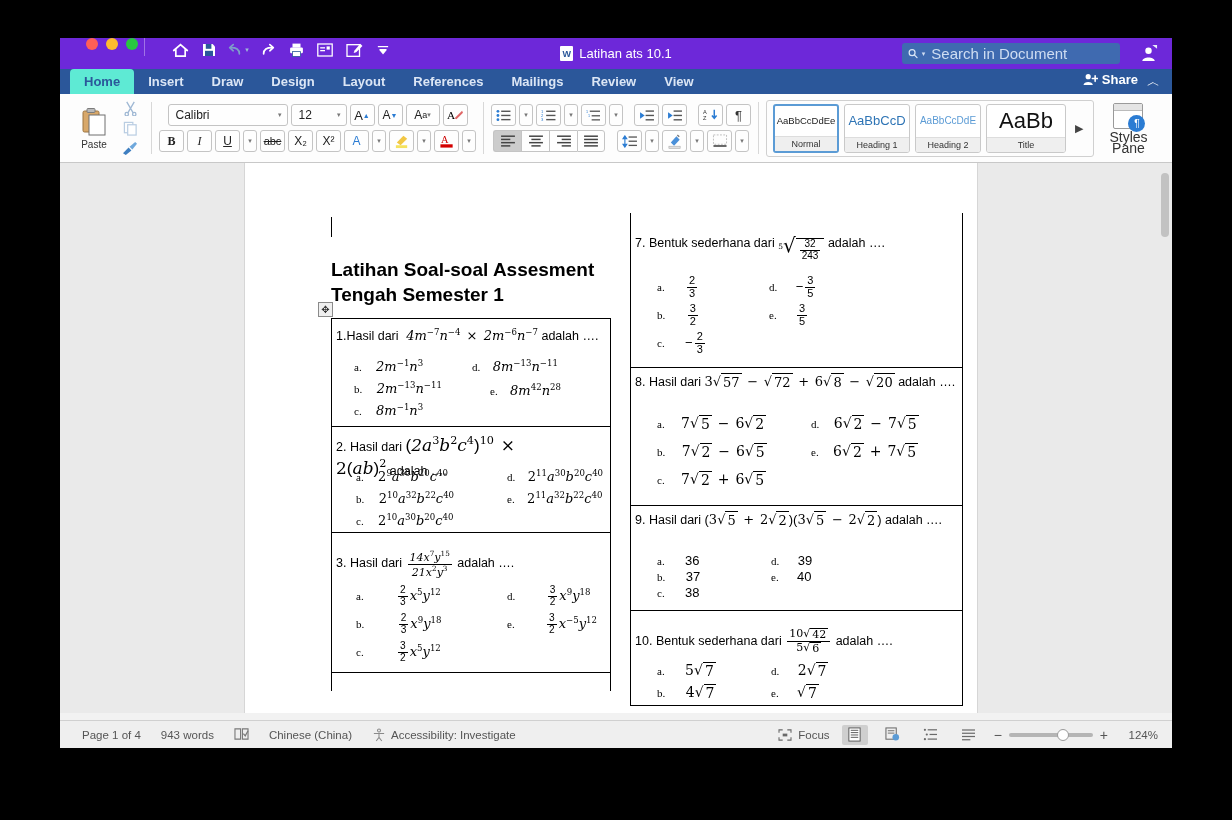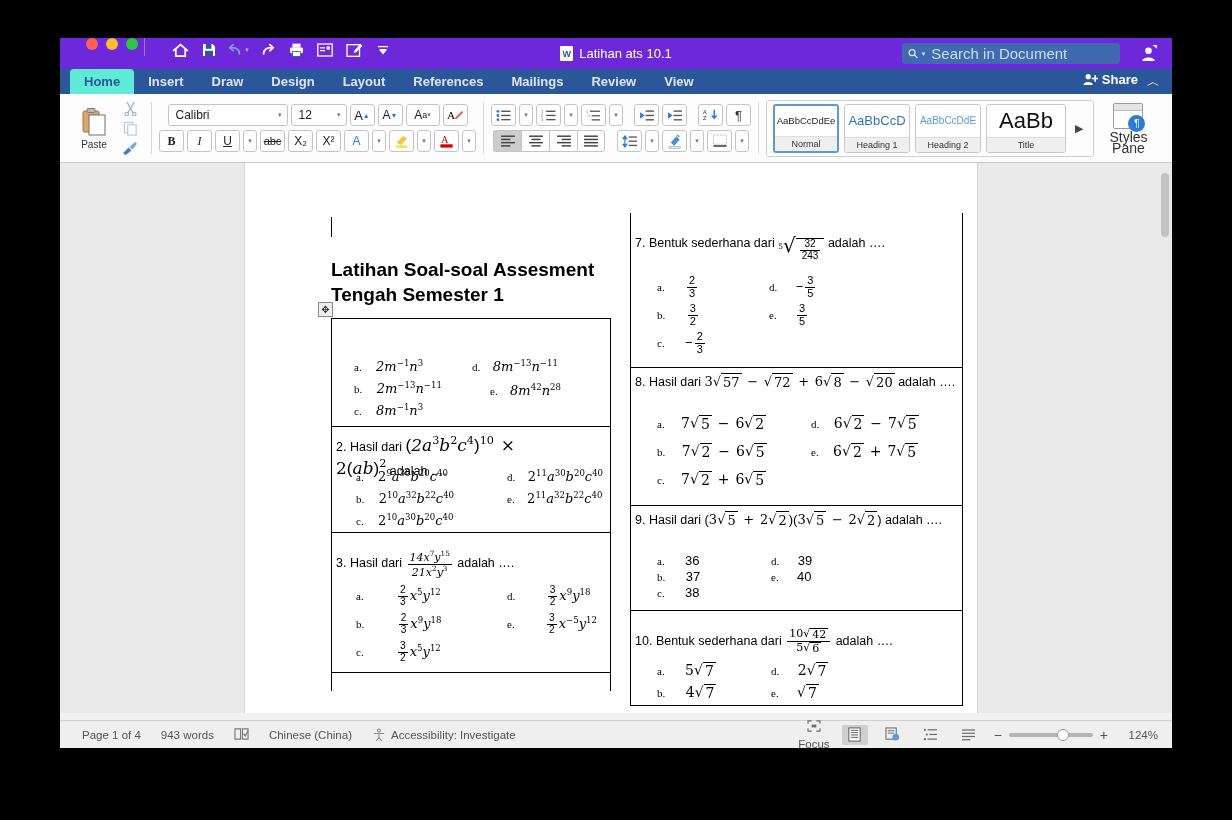--- a/index.html
+++ b/index.html
@@ -593,20 +593,24 @@
       <div class="doc-title-h">
         <div>Latihan Soal-soal Assesment</div>
         <div>Tengah Semester 1</div>
       </div>
 
       <div class="tbl-handle">✥</div>
 
       <div style="position:absolute;left:86px;top:155px;width:280px;border-top:1px solid #000;">
 
         <div style="border-bottom:1px solid #000;border-left:1px solid #000;border-right:1px solid #000;padding:5px 0 6px 4px;position:relative;height:108px;">
+          <div class="qtext">
+            <span>1.</span><span>Hasil dari</span>
+            <span class="mn" style="font-size:13px;">&nbsp;<span class="mi">4m</span><sup class="mee">−7</sup><span class="mi">n</span><sup class="mee">−4</sup> <span class="mo">×</span> <span class="mi">2m</span><sup class="mee">−6</sup><span class="mi">n</span><sup class="mee">−7</sup></span><span style="font-size:12.5px;">&nbsp;</span><span>adalah ….</span>
+          </div>
           <div style="position:absolute;left:22px;top:38px;">
             <span class="opt-let">a.</span>
             <span class="opt-val" style="margin-left:10px;"><span class="mi">2m</span><sup class="mee">−1</sup><span class="mi">n</span><sup class="mee">3</sup></span>
           </div>
           <div style="position:absolute;left:22px;top:60px;">
             <span class="opt-let">b.</span>
             <span class="opt-val" style="margin-left:10px;"><span class="mi">2m</span><sup class="mee">−13</sup><span class="mi">n</span><sup class="mee">−11</sup></span>
           </div>
           <div style="position:absolute;left:22px;top:82px;">
             <span class="opt-let">c.</span>
@@ -930,21 +934,21 @@
       <span>Chinese (China)</span>
       <span style="display:flex;align-items:center;gap:5px;">
         <svg width="14" height="14" viewBox="0 0 15 15">
               <circle cx="7.5" cy="2.6" r="1.6" fill="none" stroke="#8a8a8a" stroke-width="1.1"></circle>
               <path d="M2 6 h11 M7.5 5 v5 M7.5 10 L4.5 14 M7.5 10 L10.5 14" stroke="#8a8a8a" stroke-width="1.1" fill="none"></path>
             </svg>
         <span>Accessibility: Investigate</span>
       </span>
     </div>
     <div class="sb-right">
-      <span style="display:flex;align-items:center;gap:6px;flex-direction:column;">
+      <span style="display:flex;align-items:center;gap:6px;">
         <svg width="14" height="12" viewBox="0 0 15 13">
               <path d="M1 4 V1 h4 M14 4 V1 h-4 M1 9 v3 h4 M14 9 v3 h-4" fill="none" stroke="#6a6a6a" stroke-width="1.2"></path>
               <rect x="5" y="5" width="5" height="3" fill="#6a6a6a"></rect>
             </svg>
         <span>Focus</span>
       </span>
       <span class="viewbtn on">
         <svg width="15" height="15" viewBox="0 0 16 16">
               <rect x="2" y="1" width="12" height="14" fill="#fff" stroke="#555" stroke-width="1"></rect>
               <rect x="4" y="3" width="8" height="1" fill="#555"></rect>

